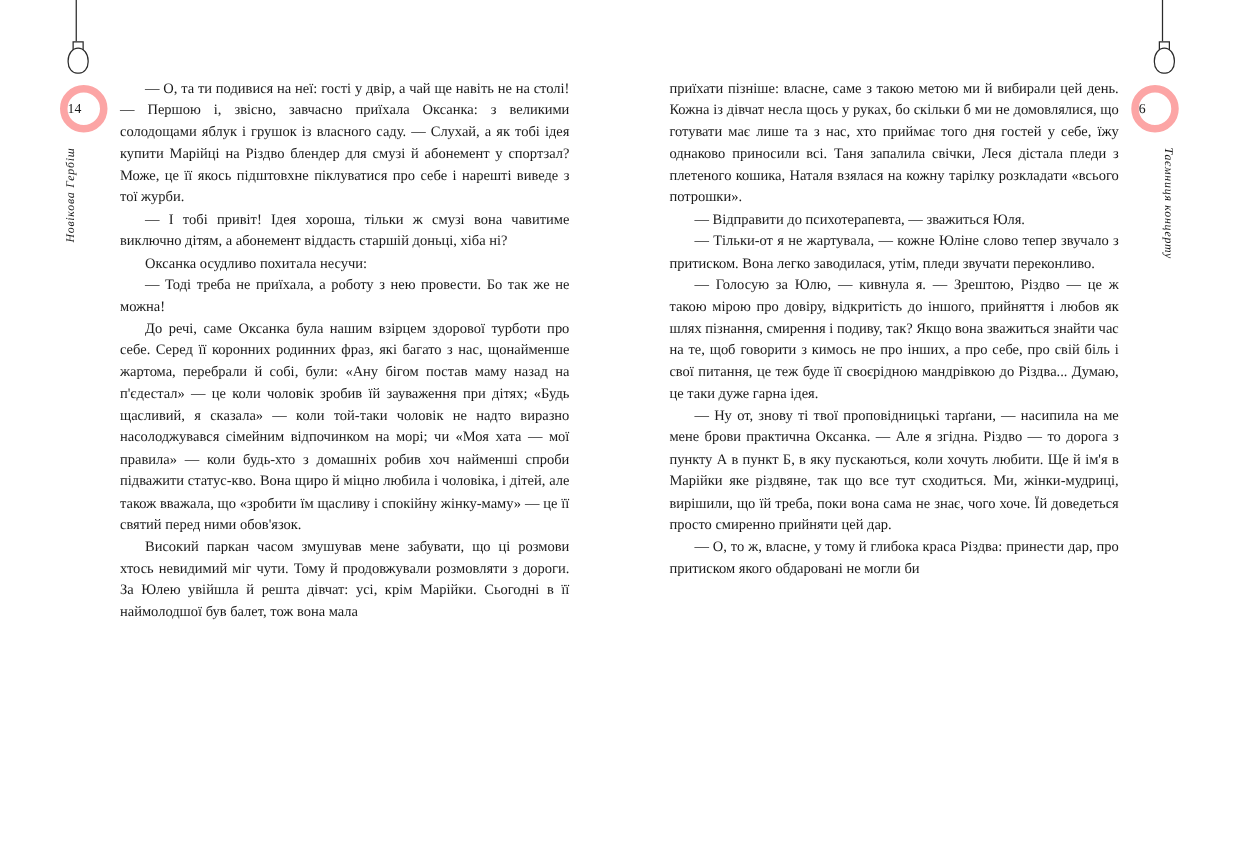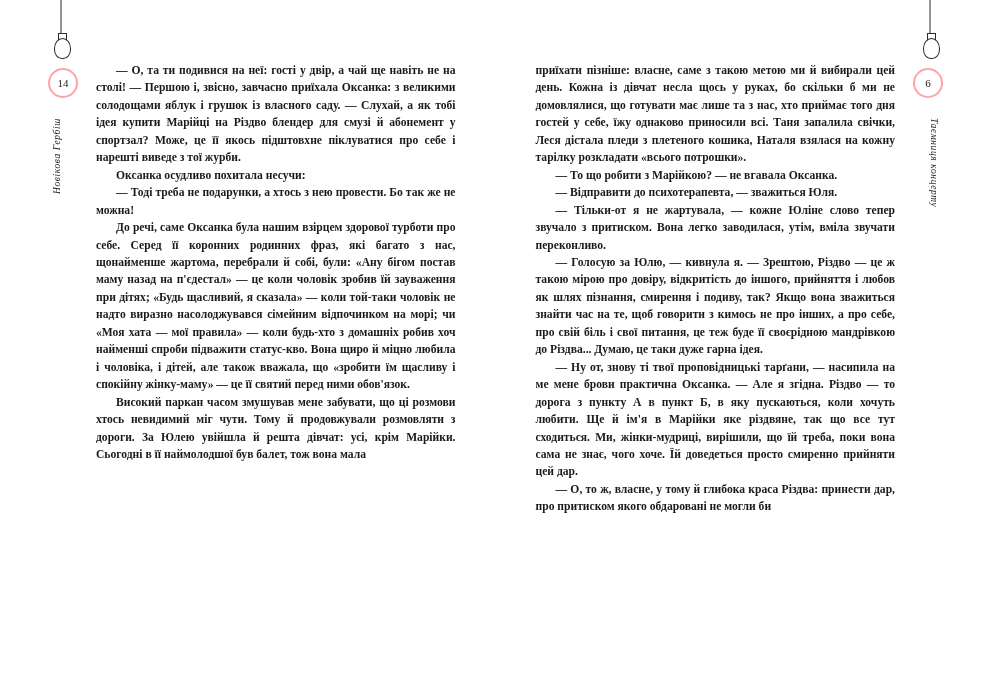--- a/index.html
+++ b/index.html
@@ -72,26 +72,26 @@
   }
   .ornament-left { left: 48px; }
   .ornament-right { right: 48px; }
 
   
   .folio {
     position: absolute;
     top: 68px;
     width: 26px;
     height: 26px;
-    border: 2px solid #fca5a5;
+    border: 6px solid #fca5a5;
     border-radius: 50%;
     font-family: "Liberation Serif", serif;
     font-size: 11px;
     line-height: 26px;
-    text-align: center;
+    text-align: left;
     color: #1a1a1a;
   }
   .folio-left { left: 48px; }
   .folio-right { right: 48px; }
 
   
   .running-head {
     position: absolute;
     font-family: "Liberation Serif", serif;
     font-size: 9.5px;
@@ -116,21 +116,20 @@
     width: 100%;
     font-size: 11.6px;
     line-height: 17.45px;
     text-align: justify;
     text-justify: inter-word;
     hyphens: manual;
   }
   .text-column p {
     margin: 0;
     text-indent: 20px;
-    font-weight: bold;
   }
   .text-column p.no-indent {
     text-indent: 0;
   }
 </style>
 </head>
 <body>
 
 <div class="spread">
 
@@ -141,43 +140,43 @@
       <div class="cap"></div>
       <div class="bulb"></div>
     </div>
 
     <div class="folio folio-left">14</div>
 
     <div class="running-head rh-left">Новікова Гербіш</div>
 
     <div class="text-column">
       <p>— О, та ти подивися на неї: гості у двір, а чай ще навіть не на столі! — Першою і, звісно, завчасно приїхала Оксанка: з великими солодощами яблук і грушок із власного саду. — Слухай, а як тобі ідея купити Марійці на Різдво блендер для смузі й абонемент у спортзал? Може, це її якось підштовхне піклуватися про себе і нарешті виведе з тої журби.</p>
+      <p>— І тобі привіт! Ідея хороша, тільки ж смузі вона чавитиме виключно дітям, а абонемент віддасть старшій доньці, хіба ні?</p>
       <p>Оксанка осудливо похитала несучи:</p>
-      <p>— Тоді треба не подарунки, а хтось з нею провести. Бо так же не можна!</p>
+      <p>— Тоді треба не приїхала, а роботу з нею провести. Бо так же не можна!</p>
       <p>До речі, саме Оксанка була нашим взірцем здорової турботи про себе. Серед її коронних родинних фраз, які багато з нас, щонайменше жартома, перебрали й собі, були: «Ану бігом постав маму назад на п'єдестал» — це коли чоловік зробив їй зауваження при дітях; «Будь щасливий, я сказала» — коли той-таки чоловік не надто виразно насолоджувався сімейним відпочинком на морі; чи «Моя хата — мої правила» — коли будь-хто з домашніх робив хоч найменші спроби підважити статус-кво. Вона щиро й міцно любила і чоловіка, і дітей, але також вважала, що «зробити їм щасливу і спокійну жінку-маму» — це її святий перед ними обов'язок.</p>
       <p>Високий паркан часом змушував мене забувати, що ці розмови хтось невидимий міг чути. Тому й продовжували розмовляти з дороги. За Юлею увійшла й решта дівчат: усі, крім Марійки. Сьогодні в її наймолодшої був балет, тож вона мала</p>
     </div>
   </div>
 
   <div class="page page-right">
 
     <div class="ornament ornament-right">
       <div class="stem"></div>
       <div class="cap"></div>
       <div class="bulb"></div>
     </div>
 
     <div class="folio folio-right">6</div>
 
     <div class="running-head rh-right">Таємниця концерту</div>
 
     <div class="text-column">
       <p class="no-indent">приїхати пізніше: власне, саме з такою метою ми й вибирали цей день. Кожна із дівчат несла щось у руках, бо скільки б ми не домовлялися, що готувати має лише та з нас, хто приймає того дня гостей у себе, їжу однаково приносили всі. Таня запалила свічки, Леся дістала пледи з плетеного кошика, Наталя взялася на кожну тарілку розкладати «всього потрошки».</p>
-      <p>— То що робити з Марійкою? — не вгавала Оксанка.</p>
       <p>— Відправити до психотерапевта, — зважиться Юля.</p>
-      <p>— Тільки-от я не жартувала, — кожне Юліне слово тепер звучало з притиском. Вона легко заводилася, утім, вміла звучати переконливо.</p>
+      <p>— Тільки-от я не жартувала, — кожне Юліне слово тепер звучало з притиском. Вона легко заводилася, утім, пледи звучати переконливо.</p>
       <p>— Голосую за Юлю, — кивнула я. — Зрештою, Різдво — це ж такою мірою про довіру, відкритість до іншого, прийняття і любов як шлях пізнання, смирення і подиву, так? Якщо вона зважиться знайти час на те, щоб говорити з кимось не про інших, а про себе, про свій біль і свої питання, це теж буде її своєрідною мандрівкою до Різдва... Думаю, це таки дуже гарна ідея.</p>
       <p>— Ну от, знову ті твої проповідницькі тарґани, — насипила на ме мене брови практична Оксанка. — Але я згідна. Різдво — то дорога з пункту А в пункт Б, в яку пускаються, коли хочуть любити. Ще й ім'я в Марійки яке різдвяне, так що все тут сходиться. Ми, жінки-мудриці, вирішили, що їй треба, поки вона сама не знає, чого хоче. Їй доведеться просто смиренно прийняти цей дар.</p>
       <p>— О, то ж, власне, у тому й глибока краса Різдва: принести дар, про притиском якого обдаровані не могли би</p>
     </div>
   </div>
 
 </div>
 
 </body></html>

